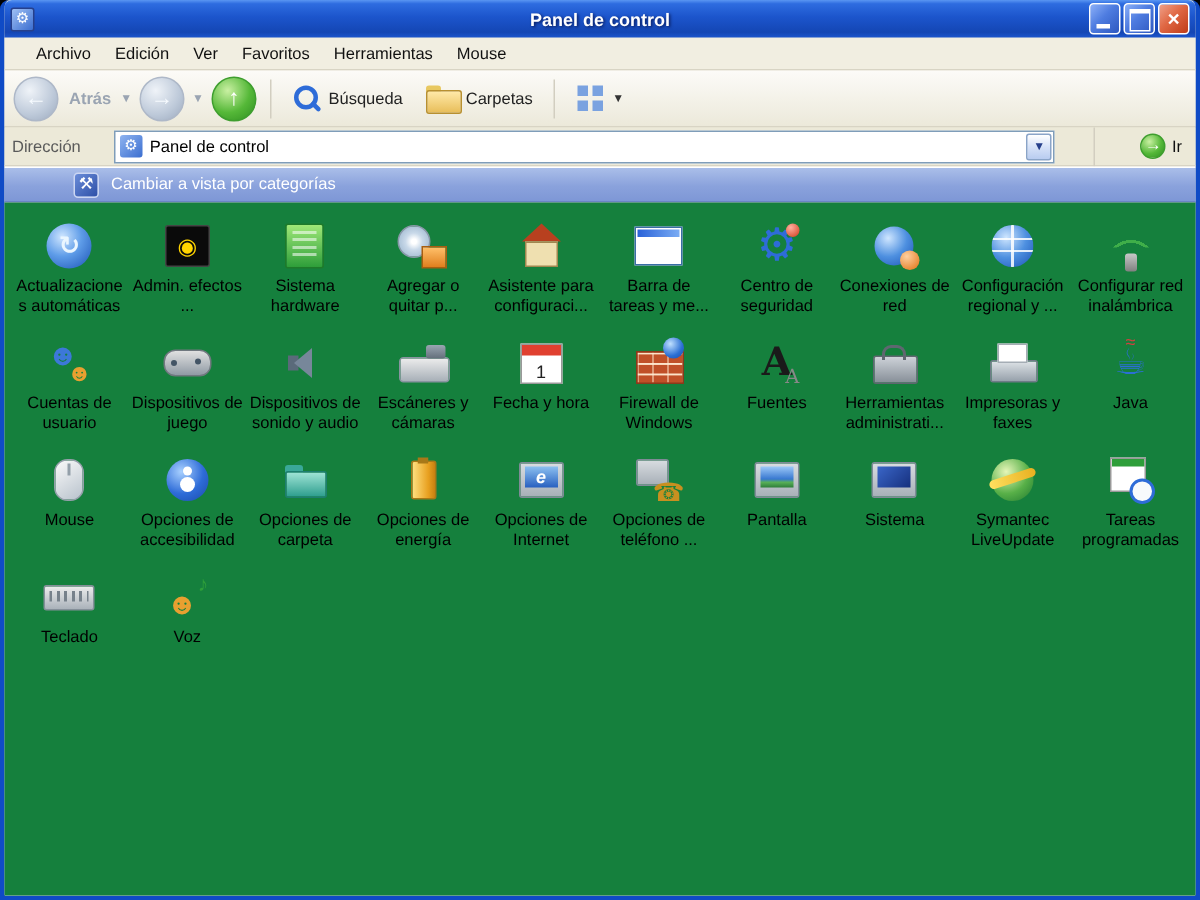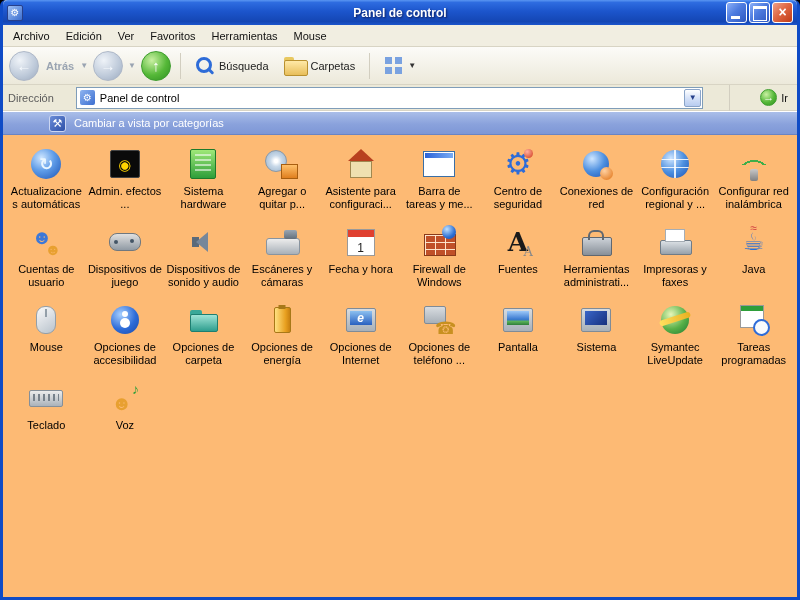--- a/index.html
+++ b/index.html
@@ -23,21 +23,21 @@
   .win-btn { width:21px; height:21px; border-radius:3px; border:1px solid #FFF; position:relative; cursor:default; }
   .win-btn.minb,.win-btn.maxb { background:linear-gradient(135deg,#8CB0F8 0%,#4E7CE0 45%,#2E58C0 100%); }
   .win-btn.closeb { background:linear-gradient(135deg,#F0A088 0%,#E06844 45%,#C03C18 100%); }
   .win-btn.minb::before { content:""; position:absolute; left:4px; bottom:3px; width:9px; height:3px; background:#FFF; }
   .win-btn.maxb::before { content:""; position:absolute; left:3px; top:3px; width:12px; height:11px;
     border:1px solid #FFF; border-top:3px solid #FFF; }
   .win-btn.closeb::before { content:"×"; position:absolute; left:0; right:0; top:1px; text-align:center;
     color:#FFF; font-size:14px; font-weight:bold; line-height:17px; }
 
   
-  .menubar { height:22px; flex:0 0 22px; display:flex; align-items:center; padding:0 2px;
+  .menubar { height:22px; flex:0 0 22px; display:flex; align-items:center; padding:0 13px;
     background:#F1EEE1; border-bottom:1px solid #D8D4C4; }
   .menu-item { padding:3px 8px; color:#111; cursor:default; }
 
   
   .toolbar { height:38px; flex:0 0 38px; display:flex; align-items:center; padding:0 6px; gap:5px;
     background:linear-gradient(180deg,#FCFBF8,#ECE9DA); border-bottom:1px solid #D8D4C4; }
   .nav-circle { width:30px; height:30px; border-radius:50%; display:flex; align-items:center;
     justify-content:center; font-size:15px; font-weight:bold; flex:0 0 30px; }
   .nav-back,.nav-forward { background:radial-gradient(circle at 35% 30%,#EFF3F8,#BDC9D9 60%,#9BA9BD);
     border:1px solid #AEB8C8; color:#F6FAFE; }
@@ -83,21 +83,21 @@
   
   .taskband { height:24px; flex:0 0 24px; display:flex; align-items:center; gap:8px; padding-left:46px;
     background:linear-gradient(180deg,#AABEE9 0%,#8AA2DC 55%,#7E97D6 100%);
     border-top:1px solid #FFF; border-bottom:1px solid #6A84C4; }
   .taskband-icon { width:17px; height:17px; border-radius:3px; border:1px solid #CBD6F2;
     background:linear-gradient(135deg,#6A8CD8,#2E50A8); display:flex; align-items:center;
     justify-content:center; color:#FFF; font-size:11px; line-height:1; }
   .taskband-label { color:#FFF; }
 
   
-  .content { flex:1 1 auto; background:#fdba74; overflow:hidden; }
+  .content { flex:1 1 auto; background:#15803d; overflow:hidden; }
   .icon-grid { display:grid; grid-template-columns:repeat(10,1fr); padding:12px 4px 0; row-gap:14px; }
   .cp-item { display:flex; flex-direction:column; align-items:center; text-align:center; padding:0 2px; cursor:default; }
   .cp-label { max-width:74px; line-height:13px; color:#000; word-wrap:break-word; overflow-wrap:break-word; }
   .cpi { position:relative; width:36px; height:34px; margin-bottom:4px; display:flex;
     align-items:center; justify-content:center; flex:0 0 auto; }
 
   
   .auto-updates-icon::before { content:""; width:30px; height:30px; border-radius:50%;
     background:radial-gradient(circle at 35% 30%,#CFE6FF,#5E9CE8 45%,#1A52B4); }
   .auto-updates-icon::after { content:"↻"; position:absolute; font-size:17px; font-weight:bold; color:#EAF6FF; }

